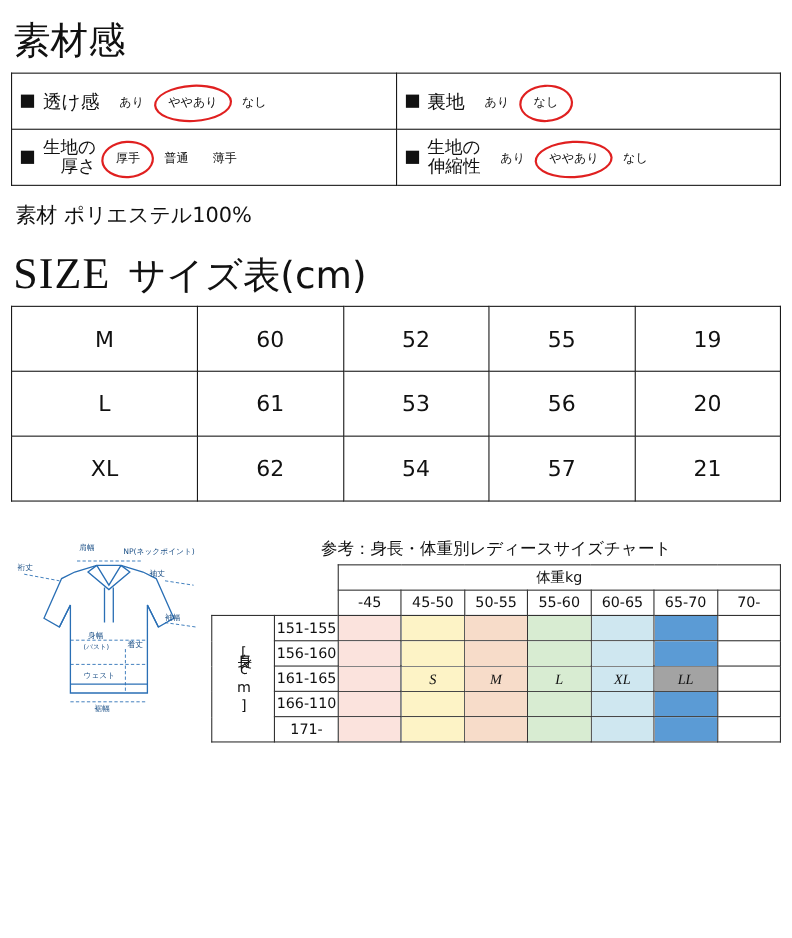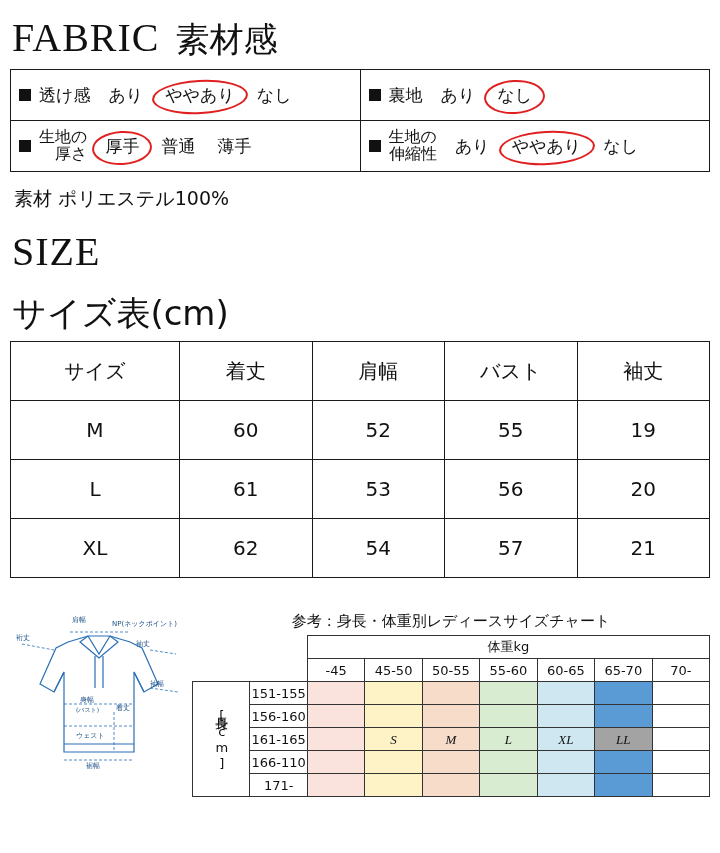--- a/index.html
+++ b/index.html
@@ -34,21 +34,21 @@
     font-size: 40px;
     letter-spacing: 1px;
     font-family: "Liberation Serif", "DejaVu Serif", serif;
   }
   .heading .jp {
     font-size: 34px;
     font-family: "DejaVu Sans", sans-serif;
     font-weight: 500;
   }
   #fabric-heading { margin-top: 8px; }
-  #size-heading { margin-top: 4px; flex-direction: column; }
+  #size-heading { margin-top: 4px; }
 
   
   .fabric-table {
     width: 700px;
     border-collapse: collapse;
     table-layout: fixed;
     margin-top: 4px;
     padding-left: 17px;
   }
   .fabric-table td {
@@ -78,21 +78,21 @@
   .fabric-label.two-line {
     line-height: 1.05;
     font-size: 16px;
     text-align: right;
   }
   .opts {
     display: flex;
     align-items: center;
     gap: 14px;
     margin-left: 6px;
-    font-size: 17px;
+    font-size: 11px;
   }
   .opt { position: relative; padding: 2px 4px; white-space: nowrap; }
   .opt.circled::after {
     content: "";
     position: absolute;
     left: -9px;
     right: -9px;
     top: 50%;
     height: 30px;
     margin-top: -15px;
@@ -191,21 +191,20 @@
   }
   .footnote .l1 { text-align: left; }
   .footnote .l2, .footnote .l3 { text-align: center; }
 </style>
 </head>
 <body>
 
 <div class="page">
 
   <div class="heading" id="fabric-heading">
-    <span class="latin">FABRIC</span>
     <span class="jp">素材感</span>
   </div>
 
   <table class="fabric-table">
     <tbody>
         <tr>
       <td>
         <div class="fabric-cell">
           <span class="sq"></span>
           <span class="fabric-label">透け感</span>
@@ -262,27 +261,20 @@
 
   <div class="material-line">素材 ポリエステル100%</div>
 
   <div class="heading" id="size-heading">
     <span class="latin">SIZE</span>
     <span class="jp">サイズ表(cm)</span>
   </div>
 
   <table class="size-table">
     <tbody>
-        <tr>
-      <th>サイズ</th>
-      <th>着丈</th>
-      <th>肩幅</th>
-      <th>バスト</th>
-      <th>袖丈</th>
-    </tr>
     <tr>
       <td>M</td>
       <td>60</td>
       <td>52</td>
       <td>55</td>
       <td>19</td>
     </tr>
     <tr>
       <td>L</td>
       <td>61</td>

